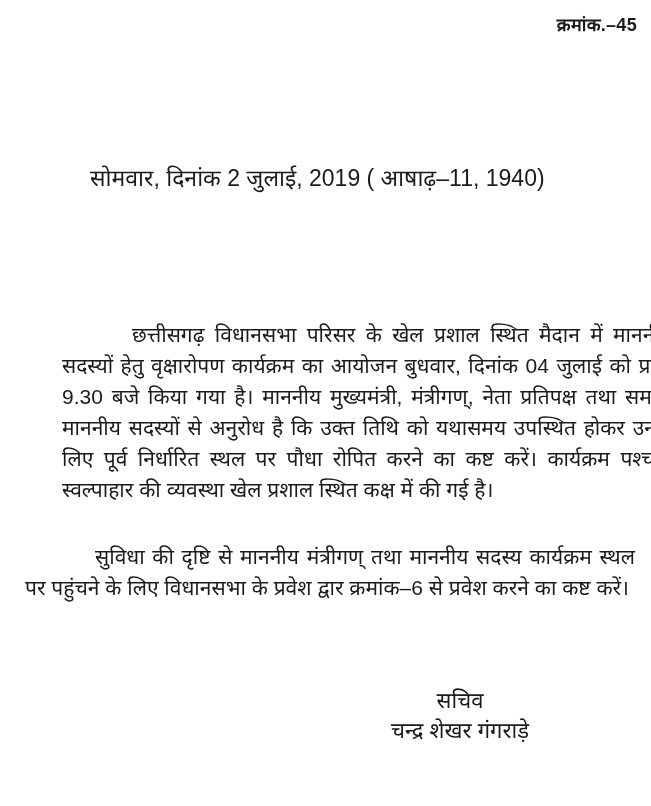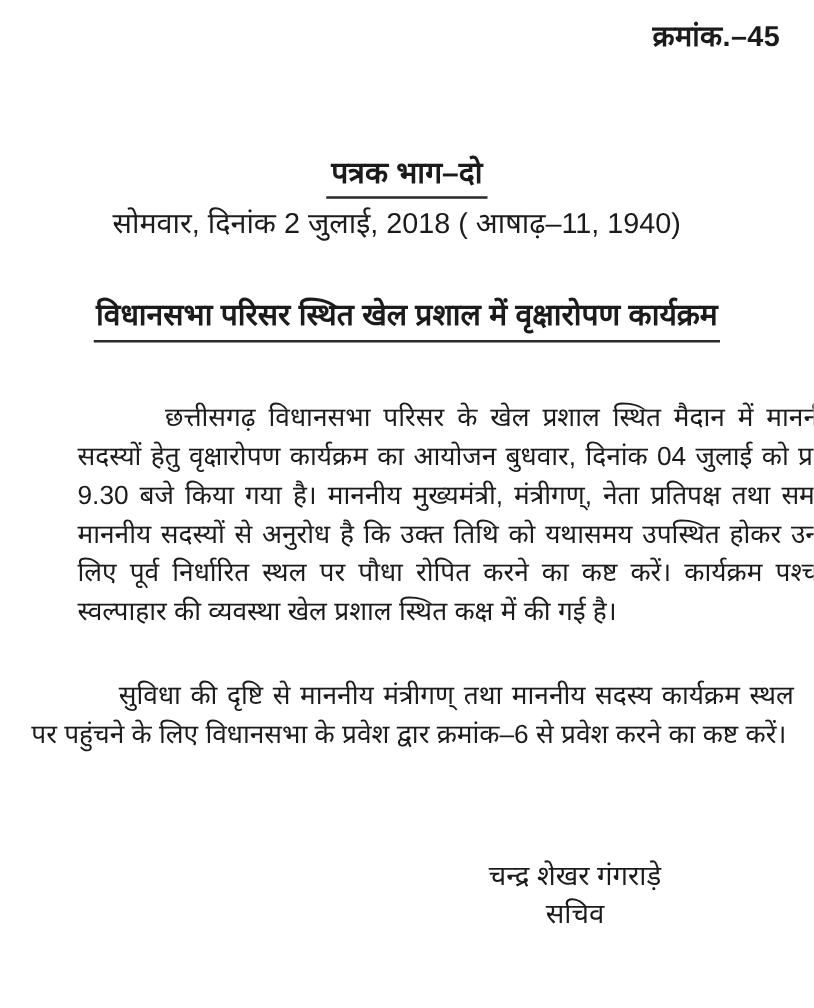--- a/index.html
+++ b/index.html
@@ -12,22 +12,22 @@
     width: 651px;
     height: 806px;
     background: #ffffff;
     color: #1b1b1b;
     font-family: "Liberation Sans", "DejaVu Sans", sans-serif;
     overflow: hidden;
   }
   .serial {
     position: absolute;
     top: 12px;
-    right: 27px;
-    font-size: 23px;
+    right: 14px;
+    font-size: 18px;
     font-weight: 700;
     letter-spacing: 0.3px;
   }
   .center-row {
     position: absolute;
     left: 0;
     width: 100%;
     text-align: center;
   }
   .row-org-title { top: 50px; }
@@ -87,32 +87,26 @@
   }
 </style>
 </head>
 <body>
 
 <div class="page">
 
   <div class="serial">क्रमांक.–45</div>
 
 
-  <div class="center-row row-doc-type">
-    <span class="doc-type">पत्रक भाग–दो</span>
-  </div>
 
-  <div class="date-line">सोमवार, दिनांक 2 जुलाई, 2018 ( आषाढ़–11, 1940)</div>
+  <div class="date-line">सोमवार, दिनांक 2 जुलाई, 2019 ( आषाढ़–11, 1940)</div>
 
-  <div class="center-row row-subject">
-    <span class="subject">विधानसभा परिसर स्थित खेल प्रशाल में वृक्षारोपण कार्यक्रम</span>
-  </div>
 
   <p class="body-para para-1">छत्तीसगढ़ विधानसभा परिसर के खेल प्रशाल स्थित मैदान में माननीय सदस्यों हेतु वृक्षारोपण कार्यक्रम का आयोजन बुधवार, दिनांक 04 जुलाई को प्रातः 9.30 बजे किया गया है। माननीय मुख्यमंत्री, मंत्रीगण्, नेता प्रतिपक्ष तथा समस्त माननीय सदस्यों से अनुरोध है कि उक्त तिथि को यथासमय उपस्थित होकर उनके लिए पूर्व निर्धारित स्थल पर पौधा रोपित करने का कष्ट करें। कार्यक्रम पश्चात स्वल्पाहार की व्यवस्था खेल प्रशाल स्थित कक्ष में की गई है।</p>
 
   <p class="body-para para-2">सुविधा की दृष्टि से माननीय मंत्रीगण् तथा माननीय सदस्य कार्यक्रम स्थल पर पहुंचने के लिए विधानसभा के प्रवेश द्वार क्रमांक–6 से प्रवेश करने का कष्ट करें।</p>
 
   <div class="signature">
+    <div>सचिव</div>
     <div>चन्द्र शेखर गंगराड़े</div>
-    <div>सचिव</div>
   </div>
 
 </div>
 
 </body></html>

